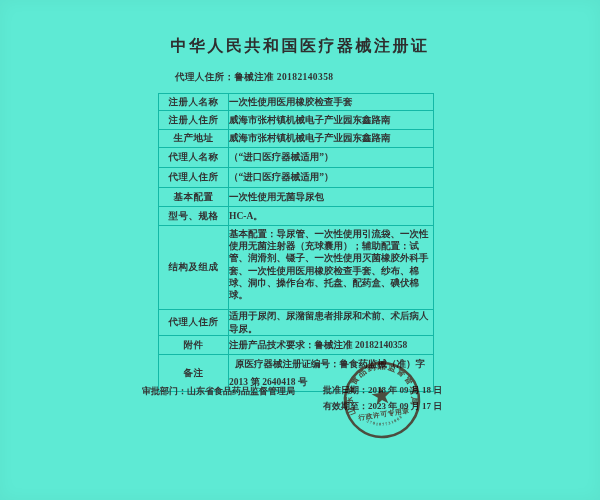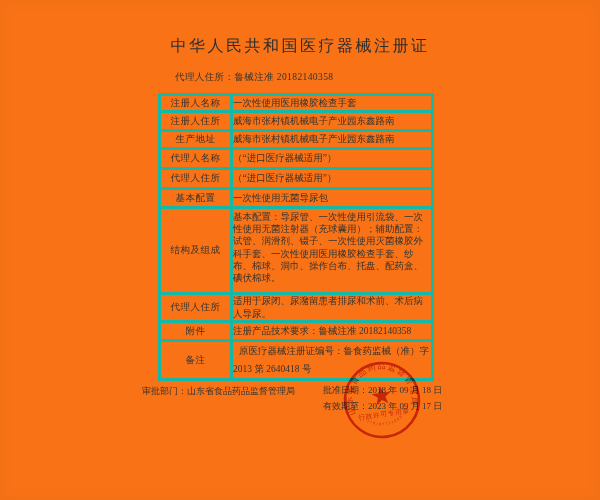--- a/index.html
+++ b/index.html
@@ -1,33 +1,34 @@
 <!DOCTYPE html>
 <html><head>
 <meta charset="utf-8">
 <style>
   html,body{margin:0;padding:0;}
   .page{
-    position:relative;width:600px;height:500px;background:#f97316;overflow:hidden;
+    position:relative;width:600px;height:500px;background:#5eead4;overflow:hidden;
     font-family:"Liberation Serif","DejaVu Serif",serif;color:#3a3a3a;
     box-shadow:inset 0 0 18px rgba(0,0,0,0.04);
+    font-weight:bold;
   }
   .title{
     position:absolute;top:36px;left:0;width:100%;text-align:center;
     font-size:16px;letter-spacing:2.5px;color:#2e2e2e;
   }
   .certline{
     position:absolute;left:175px;top:71px;font-size:9.5px;letter-spacing:0.4px;color:#333;
   }
   table.cert{
     position:absolute;left:158px;top:93px;width:276px;
     border-collapse:collapse;table-layout:fixed;
     font-size:9.5px;color:#333;
   }
-  table.cert td{border:3px solid #14b8a6;padding:0;vertical-align:middle;}
+  table.cert td{border:1px solid #14b8a6;padding:0;vertical-align:middle;}
   td.lbl{width:69px;text-align:center;letter-spacing:0.5px;}
   td.val{padding:1px 6px;line-height:12.5px;}
   tr.row-structure td.val{line-height:12.2px;padding-top:2px;padding-bottom:8px;}
   tr.row-remark td.val{line-height:18px;text-indent:6px;}
   .footer-left{position:absolute;left:142px;top:385px;font-size:9px;color:#333;}
   .footer-right{position:absolute;left:323px;top:382px;font-size:9px;color:#333;line-height:16px;}
   .seal{
     position:absolute;left:340px;top:358px;width:84px;height:84px;
     transform:rotate(-8deg);mix-blend-mode:multiply;opacity:0.92;
   }
@@ -60,20 +61,24 @@
         <td class="val">（“进口医疗器械适用”）</td>
       </tr>
       <tr style="height:20px;">
         <td class="lbl">代理人住所</td>
         <td class="val">（“进口医疗器械适用”）</td>
       </tr>
       <tr style="height:19px;">
         <td class="lbl">基本配置</td>
         <td class="val">一次性使用无菌导尿包</td>
       </tr>
+      <tr style="height:19px;">
+        <td class="lbl">型号、规格</td>
+        <td class="val">HC-A。</td>
+      </tr>
       <tr class="row-structure" style="height:60px;">
         <td class="lbl">结构及组成</td>
         <td class="val">基本配置：导尿管、一次性使用引流袋、一次性使用无菌注射器（充球囊用）；辅助配置：试管、润滑剂、镊子、一次性使用灭菌橡胶外科手套、一次性使用医用橡胶检查手套、纱布、棉球、洞巾、操作台布、托盘、配药盒、碘伏棉球。</td>
       </tr>
       <tr style="height:18px;">
         <td class="lbl">代理人住所</td>
         <td class="val">适用于尿闭、尿潴留患者排尿和术前、术后病人导尿。</td>
       </tr>
       <tr style="height:19px;">
         <td class="lbl">附件</td>

